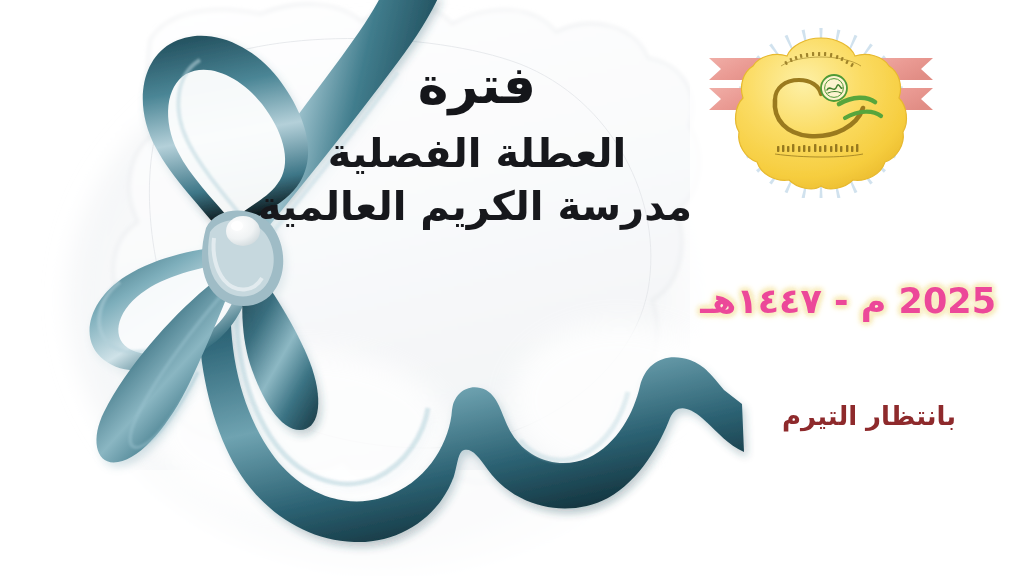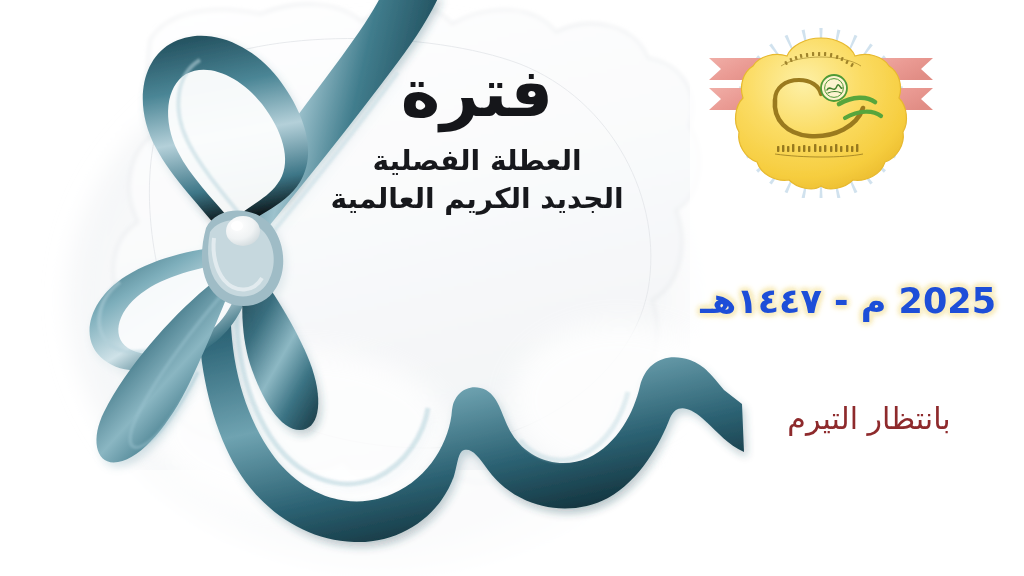--- a/index.html
+++ b/index.html
@@ -32,66 +32,66 @@
   
   .text-block {
     position: absolute;
     left: 262px;
     top: 58px;
     width: 430px;
     text-align: center;
     direction: rtl;
   }
   .headline {
-    font-size: 67px;
+    font-size: 52px;
     font-weight: 700;
     color: #15161a;
     line-height: 1.05;
     letter-spacing: -1px;
     margin: 0 0 14px 0;
     white-space: nowrap;
   }
   .subline {
-    font-size: 28px;
+    font-size: 40px;
     font-weight: 700;
     color: #17181c;
     line-height: 1.34;
     margin: 0;
     white-space: nowrap;
   }
 
   
   .date-text {
     position: absolute;
     right: 28px;
     top: 281px;
     direction: rtl;
     font-size: 35px;
     font-weight: 700;
-    color: #1d4ed8;
+    color: #ec4899;
     white-space: nowrap;
     text-shadow:
        0 0  6px #fdf6d8,
        0 0 11px #f7ecc0,
        2px 2px 5px #f3e4ae,
       -2px 2px 5px #f3e4ae,
        2px -2px 5px #f3e4ae,
       -2px -2px 5px #f3e4ae;
   }
 
   
   .note {
     position: absolute;
     right: 30px;
     top: 398px;
     width: 250px;
     text-align: center;
     direction: rtl;
-    font-size: 30px;
-    font-weight: 400;
+    font-size: 26px;
+    font-weight: 700;
     color: #8e2a2c;
     line-height: 1.42;
   }
   .note-line { display: block; white-space: nowrap; }
 
   
   .logo {
     position: absolute;
     left: 703px;
     top: 22px;
@@ -311,21 +311,21 @@
       <path d="M214,238 C212,254 216,270 224,280 C236,294 254,292 262,278" fill="none" stroke="#e8f0f2" stroke-width="4" opacity="0.8"></path>
 
       <ellipse cx="243" cy="231" rx="17" ry="15" fill="url(#pearl)"></ellipse>
       <ellipse cx="237" cy="226" rx="6" ry="5" fill="#ffffff" opacity="0.95"></ellipse>
     </g>
   </svg>
 
   <div class="text-block">
     <div class="headline">فترة</div>
     <div class="subline">العطلة الفصلية</div>
-    <div class="subline">الجديد الكريم العالمية</div>
+    <div class="subline">مدرسة الكريم العالمية</div>
   </div>
 
   <div class="date-text">2025 م - ١٤٤٧هـ</div>
 
   <div class="note">
     <span class="note-line">بانتظار التيرم</span>
   </div>
 
   <div class="logo">
     <svg viewBox="0 0 236 176" xmlns="http://www.w3.org/2000/svg">

